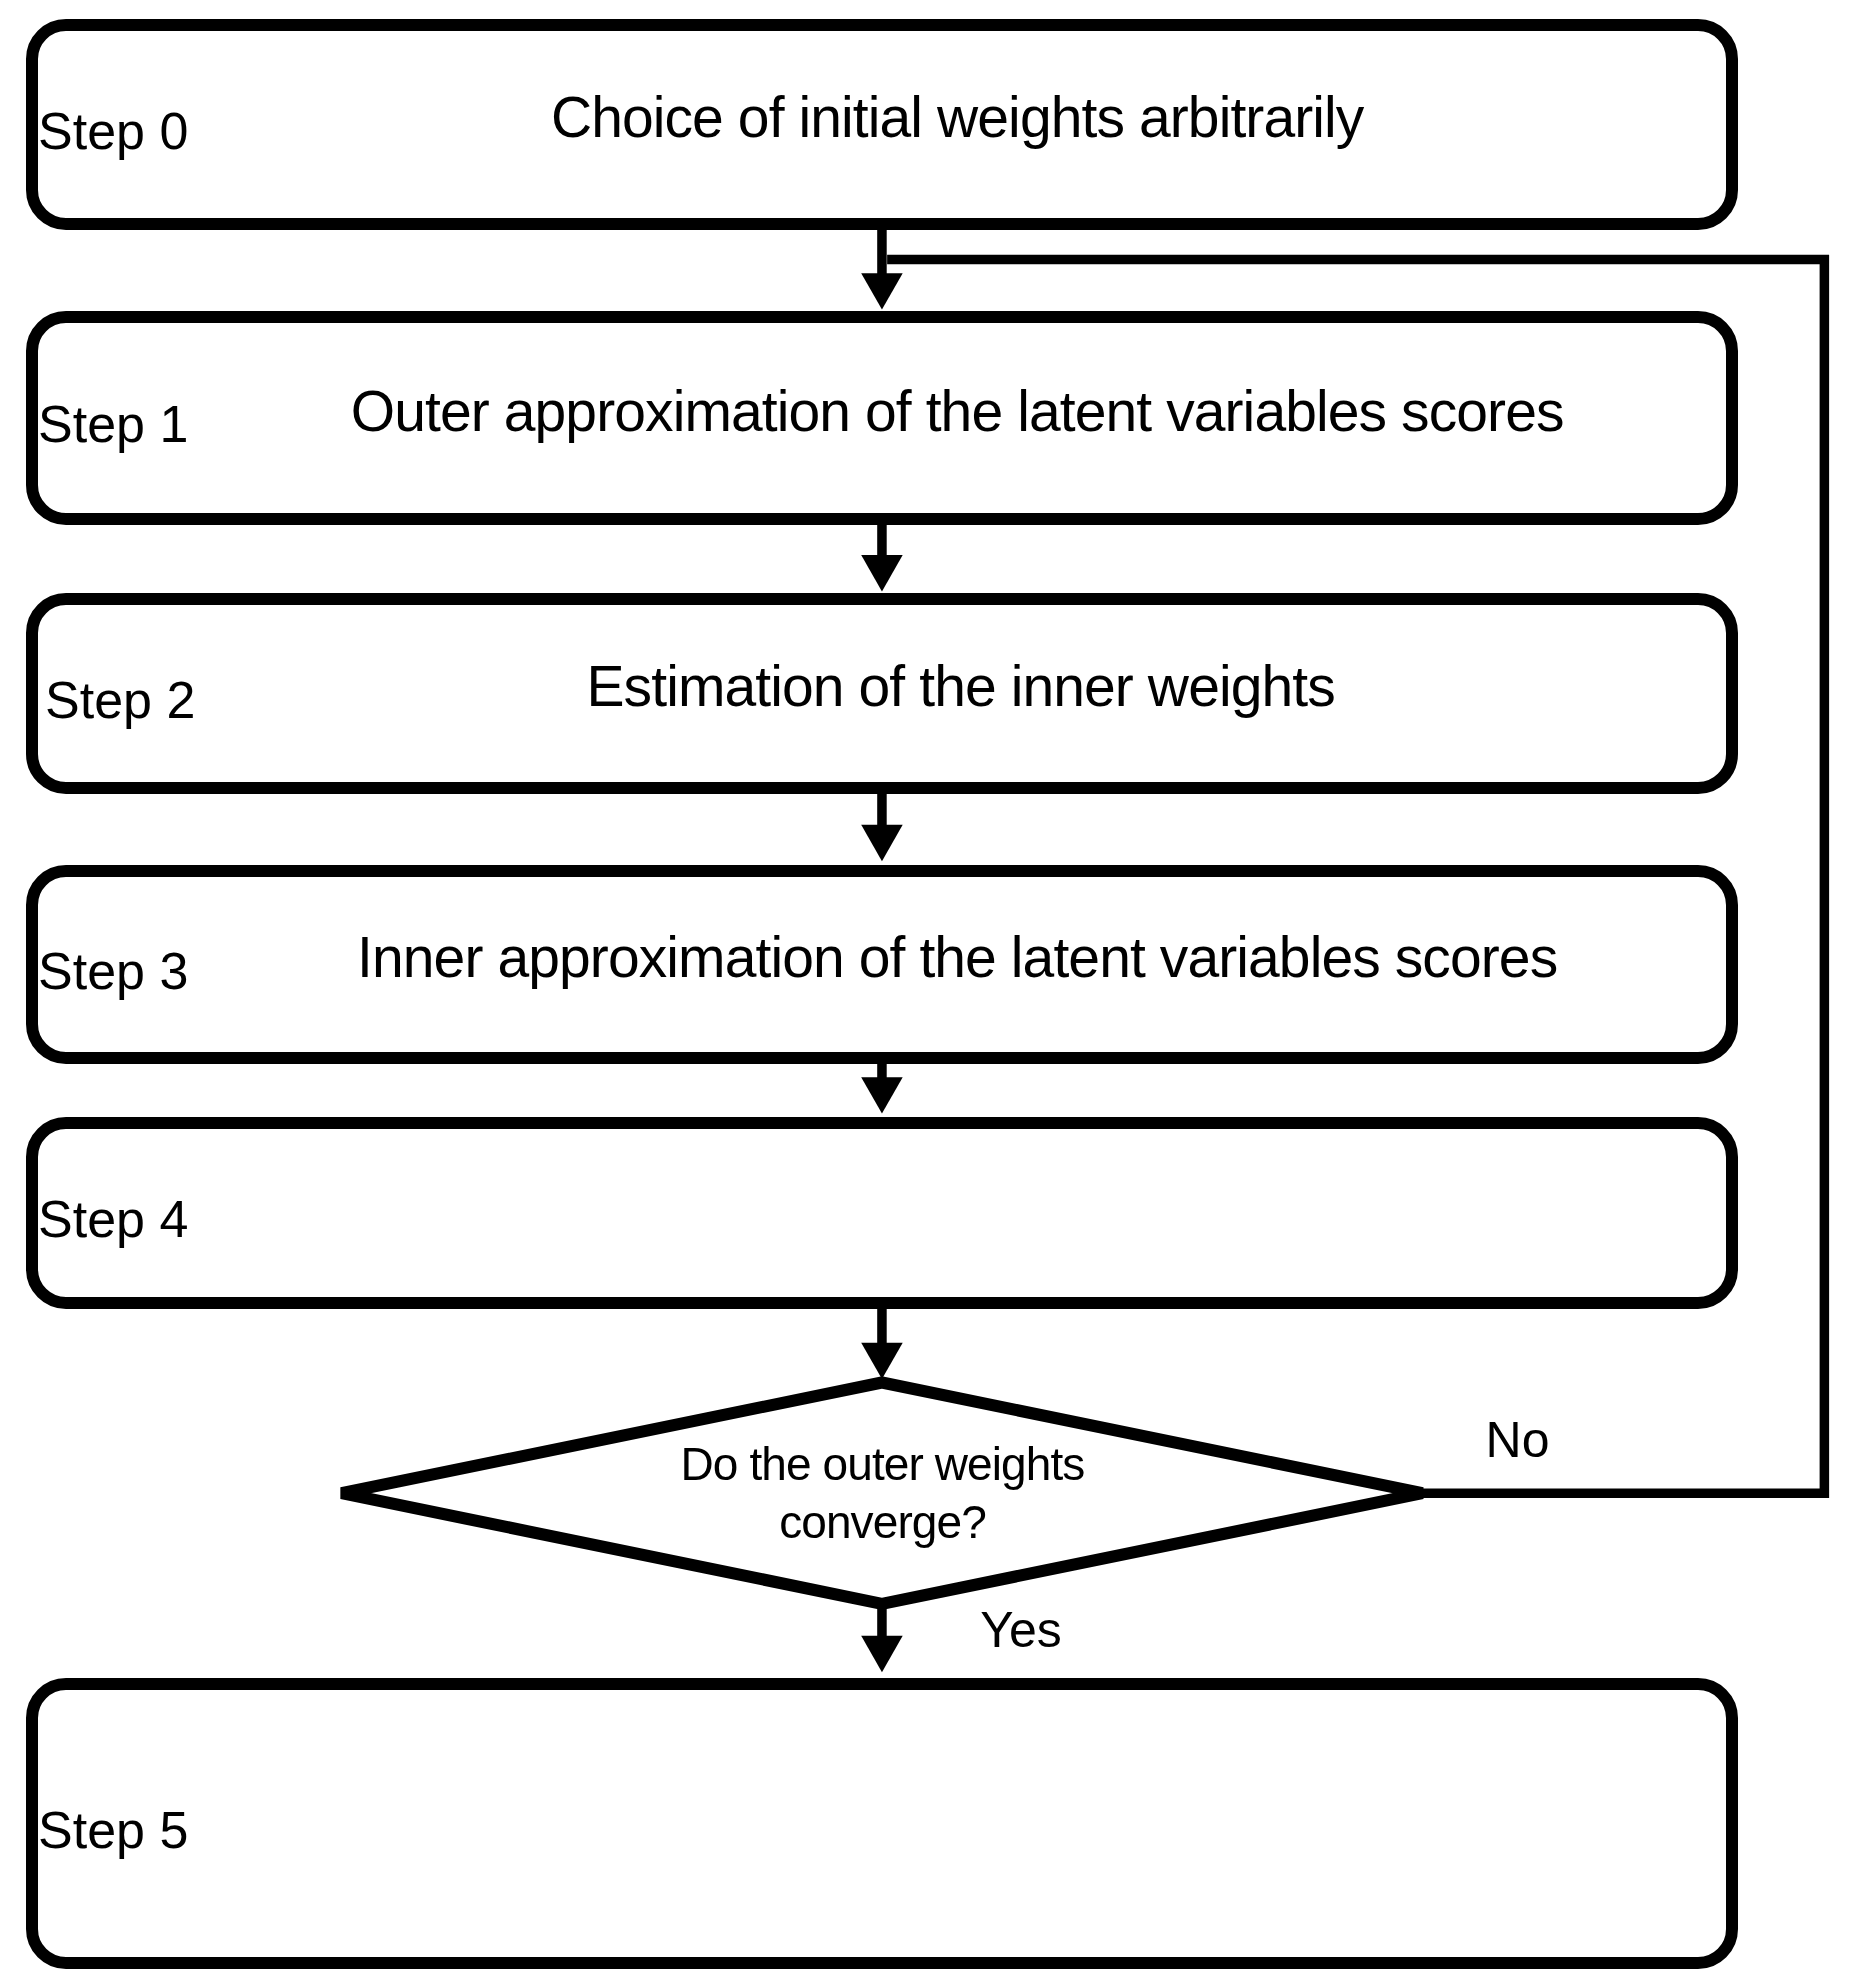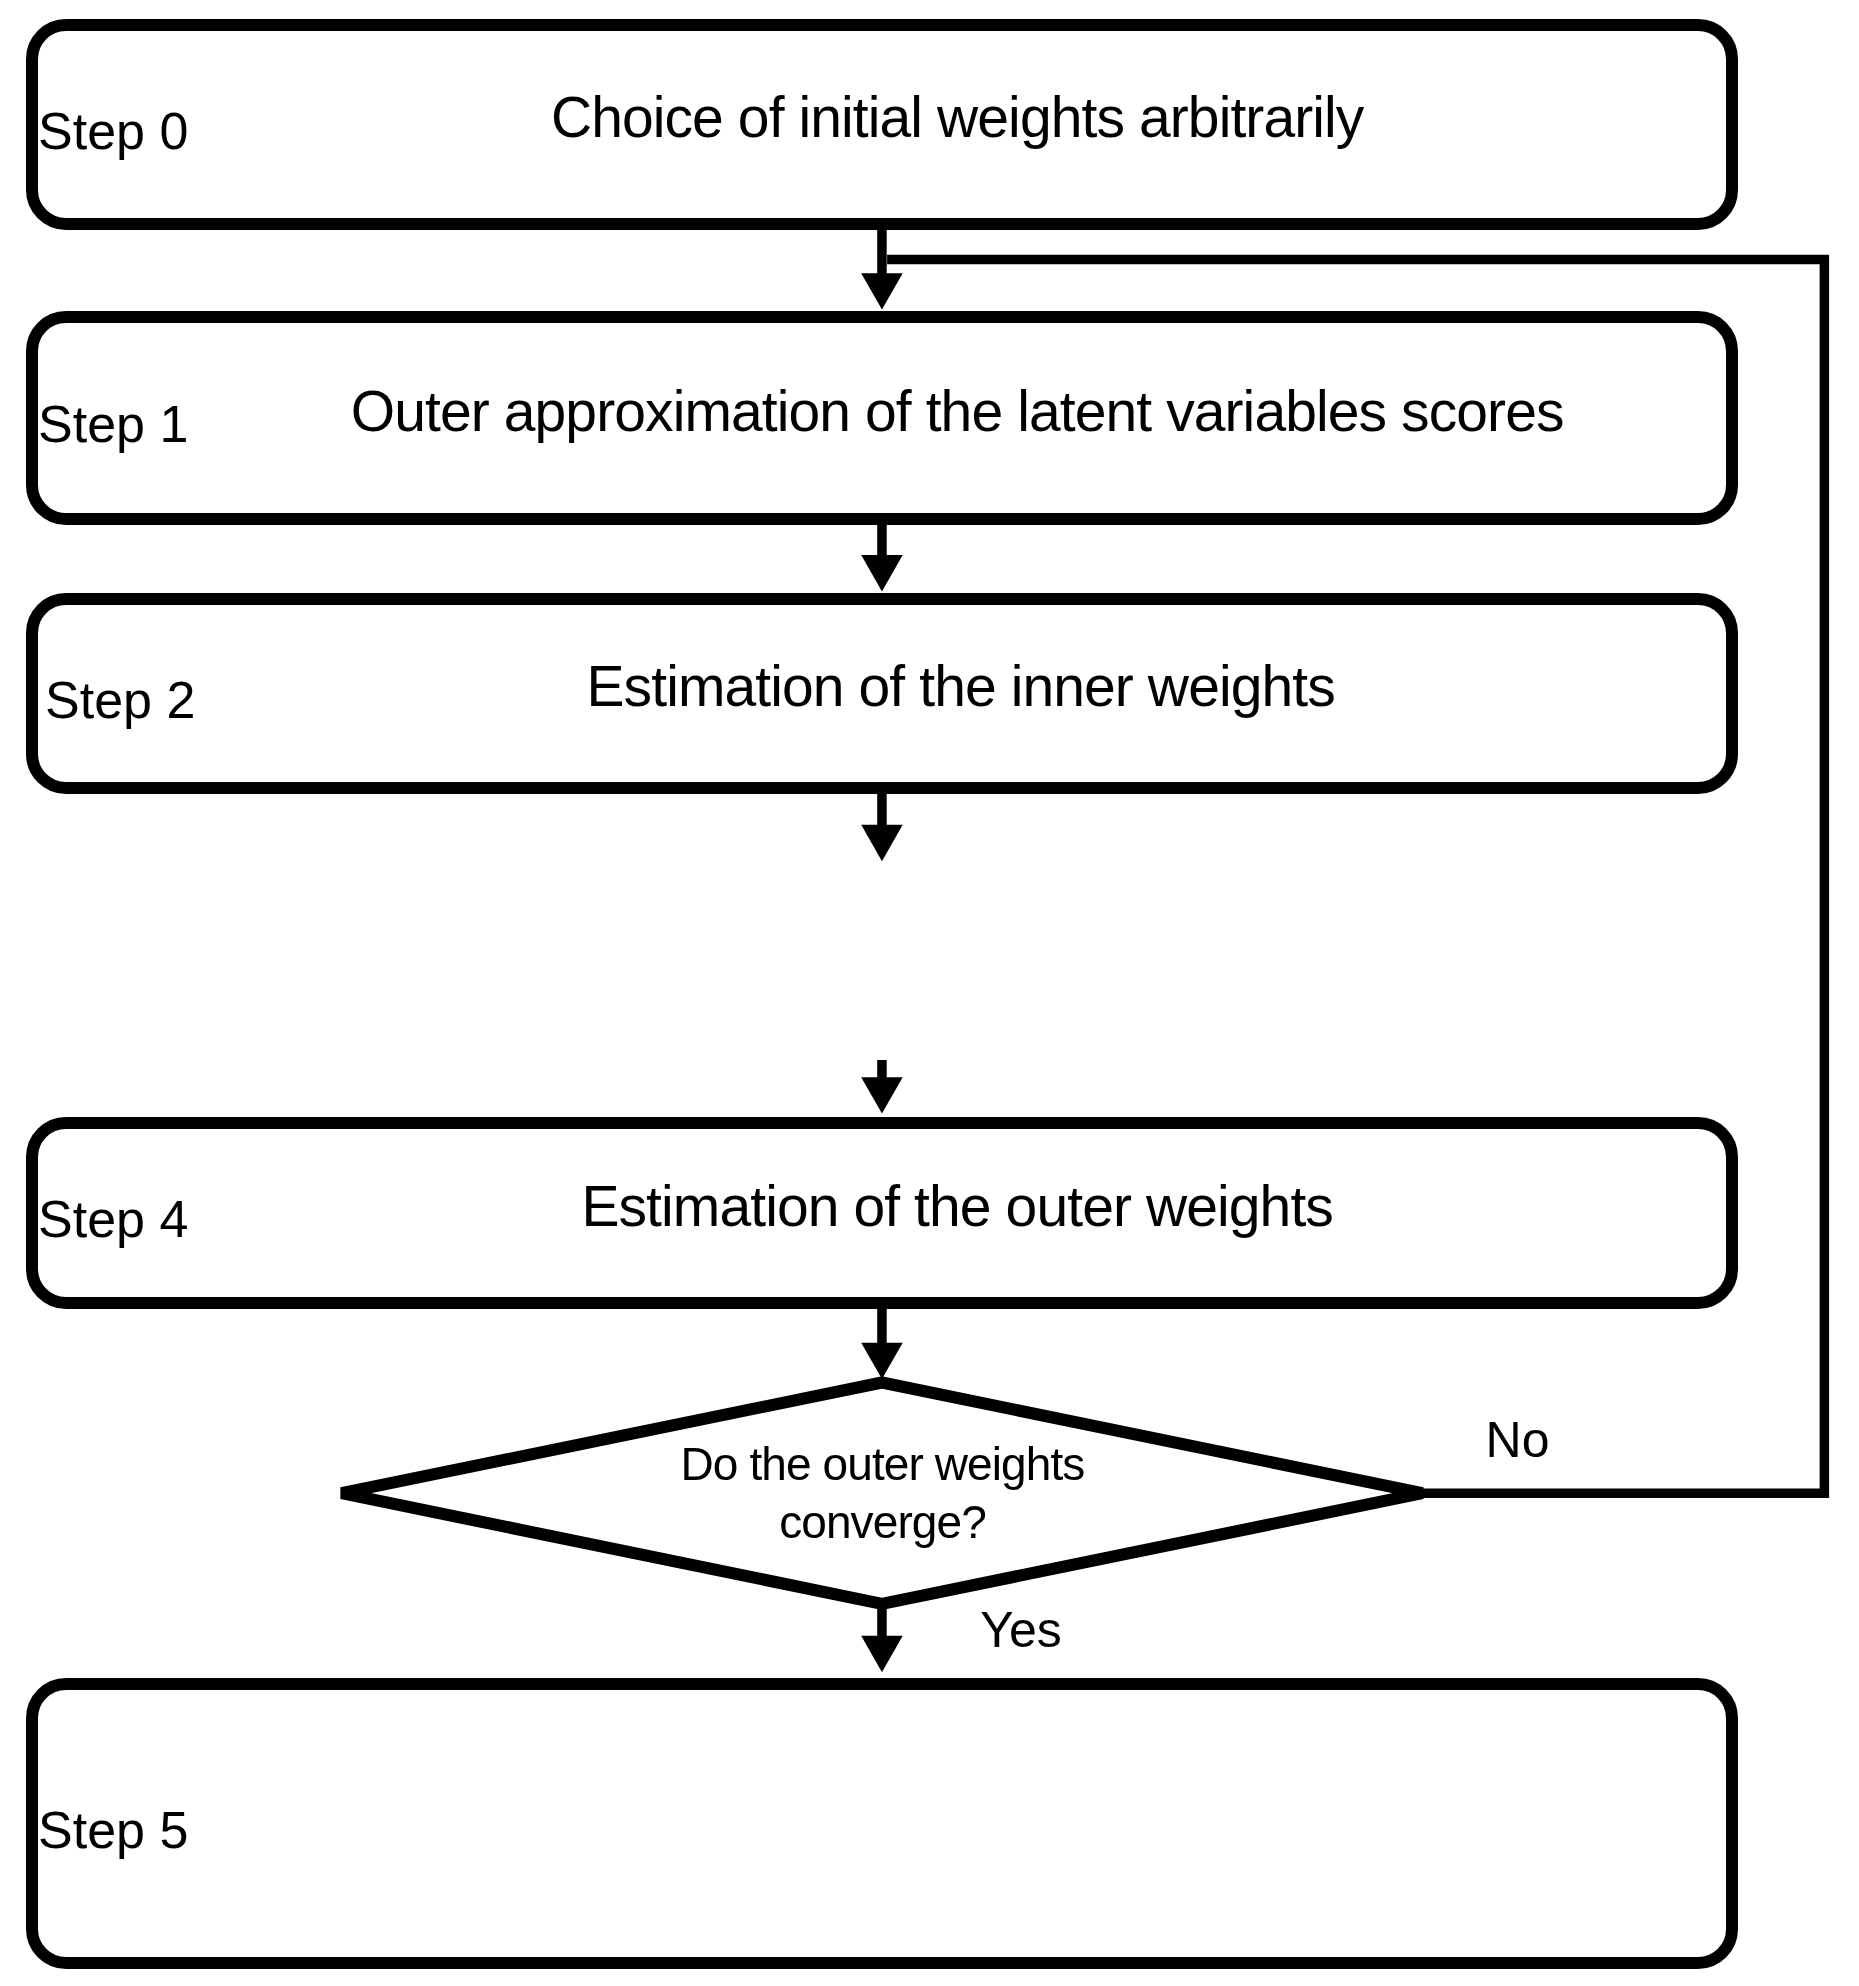--- a/index.html
+++ b/index.html
@@ -161,24 +161,27 @@
   <div class="step-box" id="box-step1">
     <div class="step-title">Step 1</div>
     <div class="step-desc">Outer approximation of the latent variables scores</div>
   </div>
 
   <div class="step-box" id="box-step2">
     <div class="step-title">Step 2</div>
     <div class="step-desc">Estimation of the inner weights</div>
   </div>
 
+  <div class="step-box" id="box-step3">
+    <div class="step-title">Step 3</div>
+    <div class="step-desc">Inner approximation of the latent variables scores</div>
+  </div>
 
   <div class="step-box" id="box-step4">
     <div class="step-title">Step 4</div>
-    <div class="step-desc">Estimation of the outer weights</div>
   </div>
 
   <div class="step-box" id="box-step5">
     <div class="step-title">Step 5</div>
   </div>
 
   <div id="decision-text">Do the outer weights converge?</div>
 
   <div class="edge-label" id="label-no">No</div>
   <div class="edge-label" id="label-yes">Yes</div>

